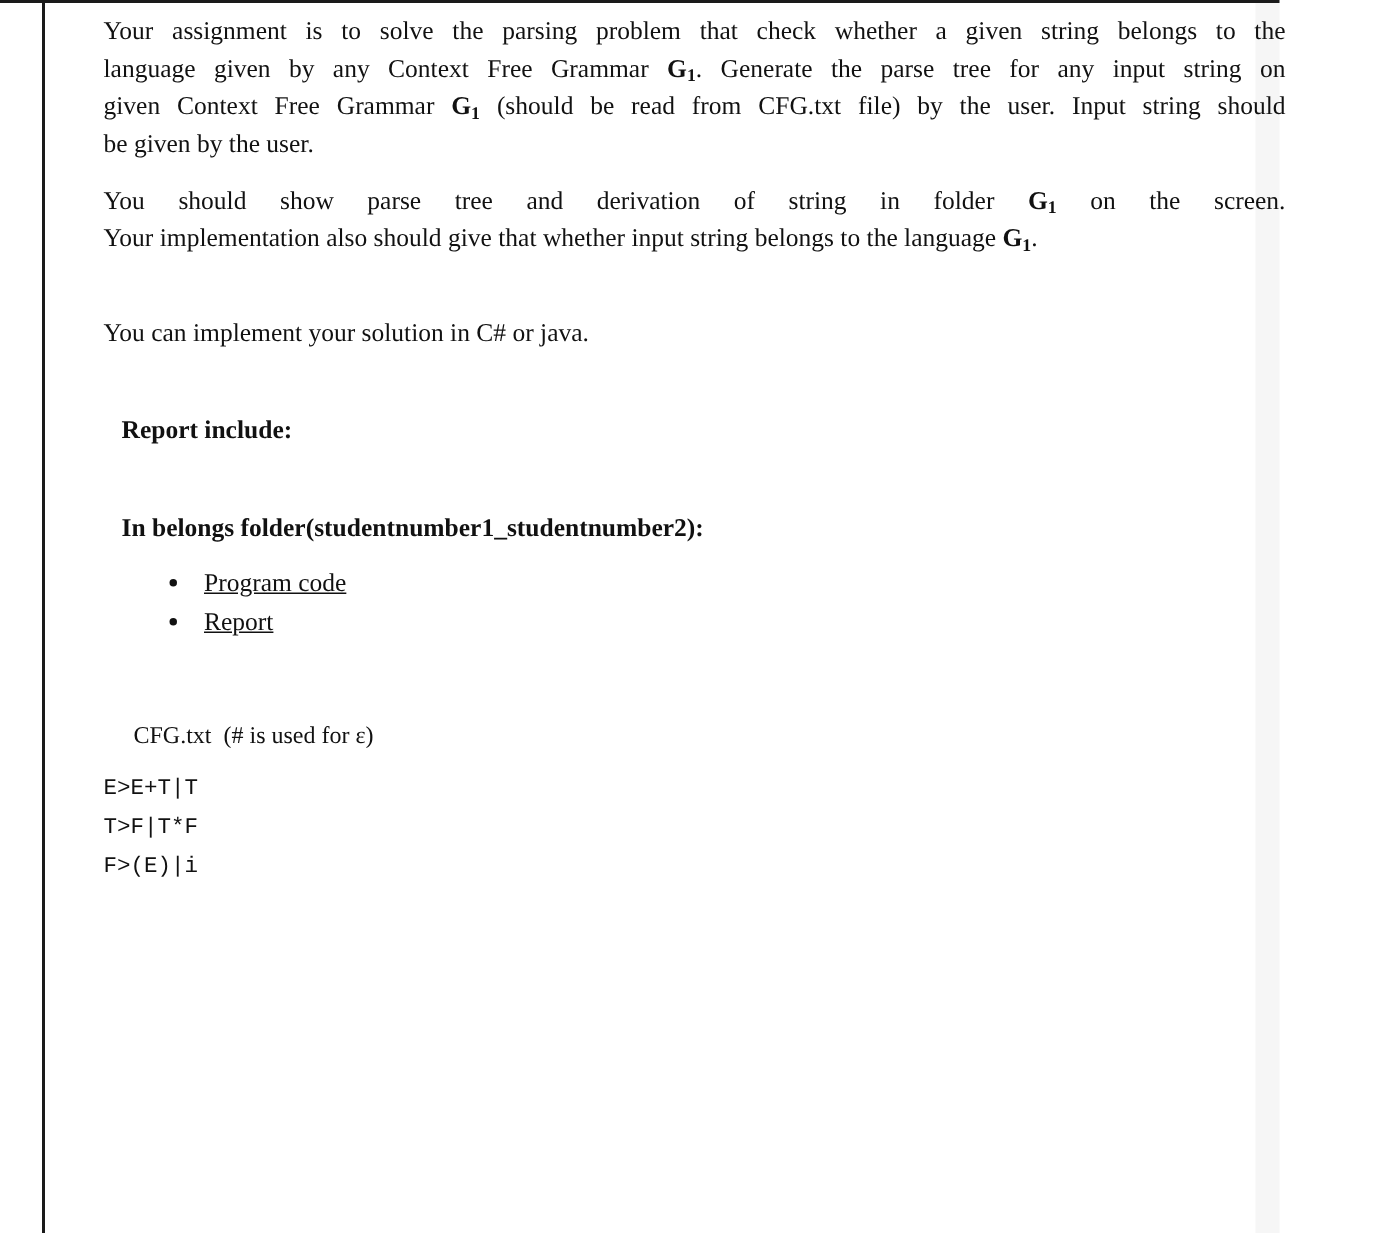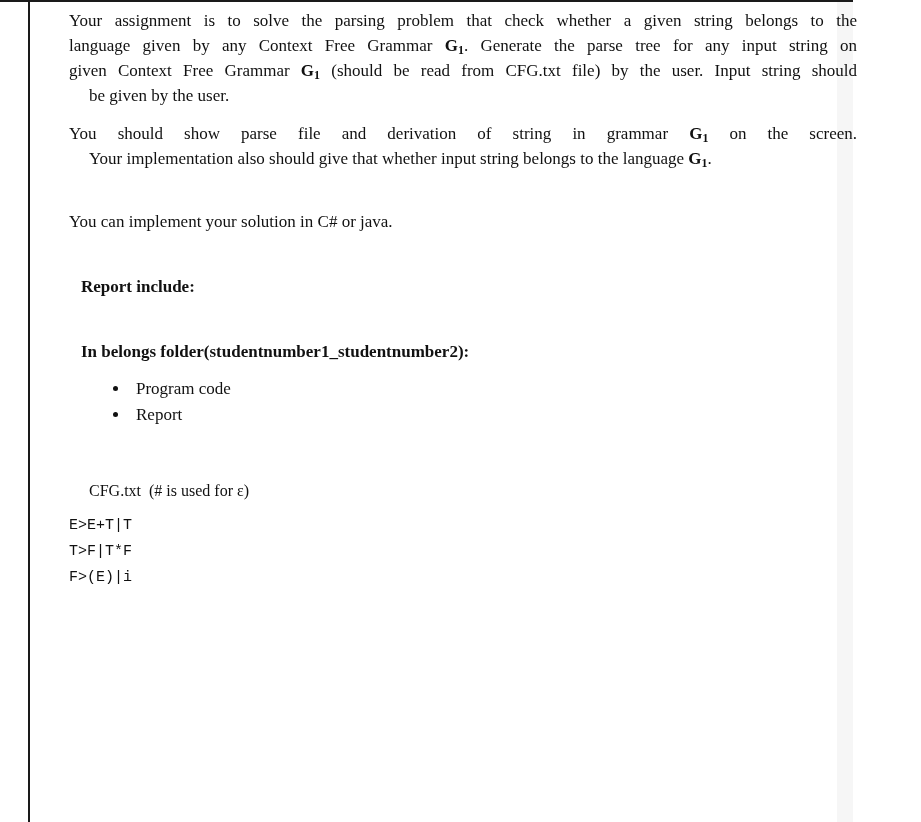--- a/index.html
+++ b/index.html
@@ -45,21 +45,21 @@
     width: 788px;
     font-size: 17px;
     line-height: 25px;
   }
   .para { margin: 0; }
   .jline {
     display: block;
     text-align: justify;
     text-align-last: justify;
   }
-  .lline { display: block; text-align: left; margin-left: 20px; }
+  .lline { display: block; text-align: left; }
   .g1 sub {
     font-size: 70%;
     font-weight: bold;
     vertical-align: -3px;
     line-height: 0;
   }
   .g1 b { font-weight: bold; }
   .gap-p2 { margin-top: 13px; }
   .gap-p3 { margin-top: 38px; }
   .heading {
@@ -70,21 +70,21 @@
   .bullets {
     margin: 16px 0 0 0;
     padding: 0 0 0 61px;
     list-style: disc outside;
   }
   .bullets li {
     line-height: 26px;
     padding-left: 6px;
   }
   .gap-upload { margin-top: 40px; }
-  .bullets-upload { margin-top: 12px; }
+  .bullets-upload { margin-top: 12px; text-decoration: underline; }
   .gap-note { margin-top: 82px; }
   .note-label { font-weight: bold; }
   .cfg-heading {
     margin-top: 50px;
     font-size: 16px;
     line-height: 26px;
     white-space: pre-wrap;
     margin-left: 20px;
   }
   .cfg-code {
@@ -106,21 +106,21 @@
   <div class="content">
 
     <p class="para">
       <span class="jline"><span>Your assignment is to solve the parsing problem that check whether a given string belongs to the</span></span>
       <span class="jline"><span>language given by any Context Free Grammar </span><span class="g1"><b>G</b><sub>1</sub></span><span>. Generate the parse tree for any input string on</span></span>
       <span class="jline"><span>given Context Free Grammar </span><span class="g1"><b>G</b><sub>1</sub></span><span> (should be read from CFG.txt file) by the user. Input string should</span></span>
       <span class="lline"><span>be given by the user.</span></span>
     </p>
 
     <p class="para gap-p2">
-      <span class="jline"><span>You should show parse file and derivation of string in grammar </span><span class="g1"><b>G</b><sub>1</sub></span><span> on the screen.</span></span>
+      <span class="jline"><span>You should show parse tree and derivation of string in folder </span><span class="g1"><b>G</b><sub>1</sub></span><span> on the screen.</span></span>
       <span class="lline"><span>Your implementation also should give that whether input string belongs to the language </span><span class="g1"><b>G</b><sub>1</sub></span><span>.</span></span>
     </p>
 
     <p class="para gap-p3">You can implement your solution in C# or java.</p>
 
     <p class="heading gap-report">Report include:</p>
 
     <p class="heading gap-upload">In belongs folder(studentnumber1_studentnumber2):</p>
     <ul class="bullets bullets-upload">
       <li>Program code</li>

